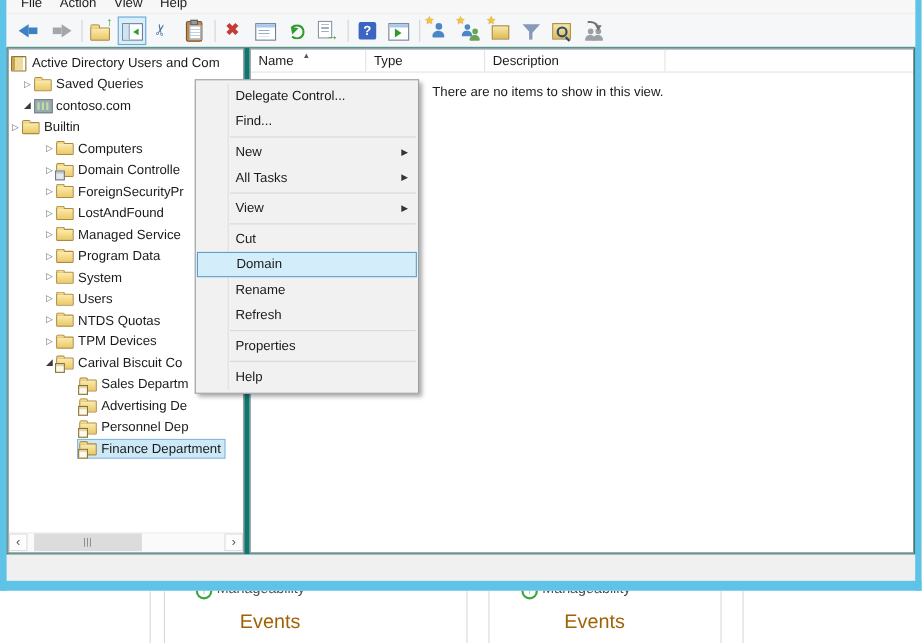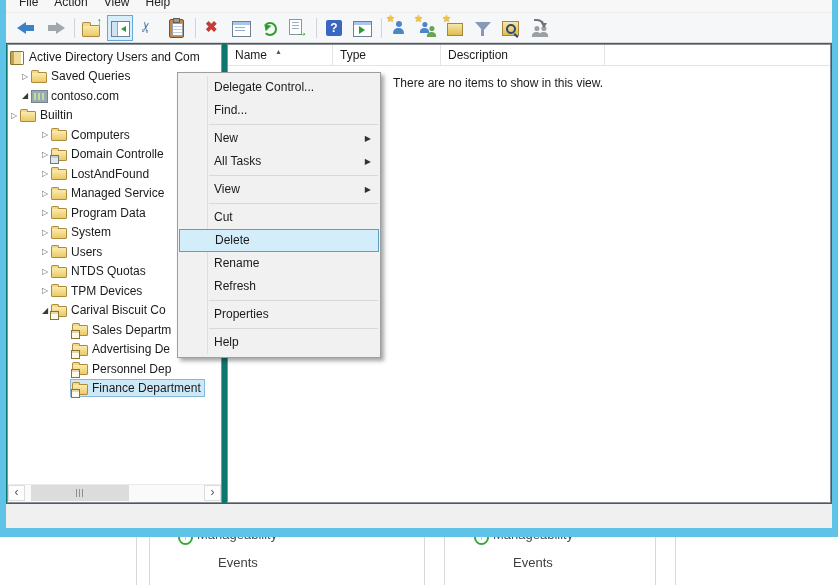--- a/index.html
+++ b/index.html
@@ -6,21 +6,21 @@
   #screen{position:relative;width:838px;height:585px;overflow:hidden;background:#fff;
           font-family:"Liberation Sans",sans-serif;-webkit-font-smoothing:antialiased}
 
   
   .bg-layer{position:absolute;inset:0;z-index:0}
   .vline{position:absolute;top:527px;bottom:0;width:1px;background:#D9D9D9}
   .sm-icon{position:absolute;width:11px;height:11px;border:2px solid #3BA73B;border-radius:50%;
            color:#3BA73B;font-size:9px;line-height:11px;text-align:center;font-weight:bold;font-style:normal}
   .sm-icon::before{content:"↑"}
   .sm-label{position:absolute;font-size:13px;color:#4A4A4A;white-space:nowrap}
-  .sm-link{position:absolute;font-size:13px;color:#404040;white-space:nowrap}
+  .sm-link{position:absolute;font-size:18px;color:#a16207;white-space:nowrap}
 
   
   .win{position:absolute;left:0;top:0;width:838px;height:537px;z-index:1;box-sizing:border-box;
        border-left:6px solid #5FC3E7;border-right:6px solid #5FC3E7;border-bottom:9px solid #5FC3E7;
        background:#F0F0F0}
 
   .menubar{height:12px;background:#F7F7F7;overflow:hidden;border-bottom:1px solid #ECECEC}
   .menubar-in{display:flex;gap:16px;padding-left:13px;margin-top:-5px;font-size:12px;color:#222;line-height:14px}
   .mb-item{white-space:nowrap}
 
@@ -308,20 +308,27 @@
                 <i class="tfold"></i>
                 <i class="oubadge dc"></i>
               </span>
               <span class="t-label">Domain Controlle</span>
             </div>
             <div class="trow" style="padding-left:31px">
               <span class="t-exp collapsed"></span>
               <span class="t-icon">
                 <i class="tfold"></i>
               </span>
+              <span class="t-label">ForeignSecurityPr</span>
+            </div>
+            <div class="trow" style="padding-left:31px">
+              <span class="t-exp collapsed"></span>
+              <span class="t-icon">
+                <i class="tfold"></i>
+              </span>
               <span class="t-label">LostAndFound</span>
             </div>
             <div class="trow" style="padding-left:31px">
               <span class="t-exp collapsed"></span>
               <span class="t-icon">
                 <i class="tfold"></i>
               </span>
               <span class="t-label">Managed Service</span>
             </div>
             <div class="trow" style="padding-left:31px">
@@ -432,21 +439,21 @@
   <div class="cmenu" id="cmenu">
       <div class="citem">Delegate Control...</div>
       <div class="citem">Find...</div>
       <div class="csep"></div>
       <div class="citem">New<span class="csub"></span></div>
       <div class="citem">All Tasks<span class="csub"></span></div>
       <div class="csep"></div>
       <div class="citem">View<span class="csub"></span></div>
       <div class="csep"></div>
       <div class="citem">Cut</div>
-      <div class="citem hl">Delete</div>
+      <div class="citem hl">Domain</div>
       <div class="citem">Rename</div>
       <div class="citem">Refresh</div>
       <div class="csep"></div>
       <div class="citem">Properties</div>
       <div class="csep"></div>
       <div class="citem">Help</div>
     </div>
 
 </div>
 

